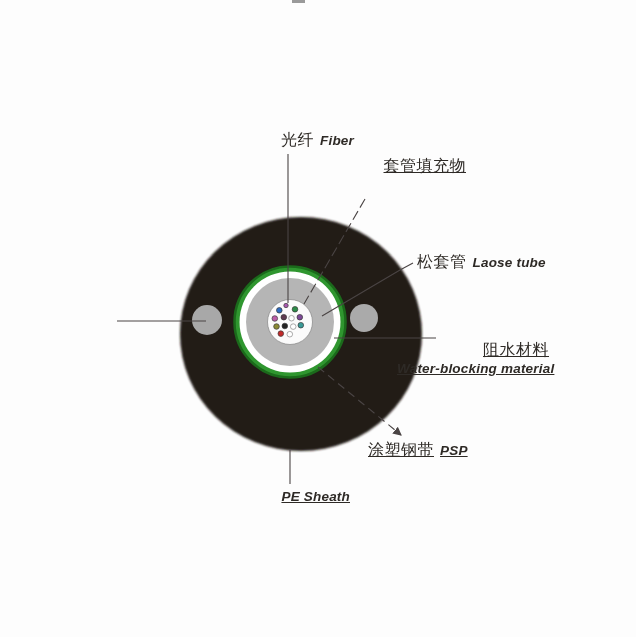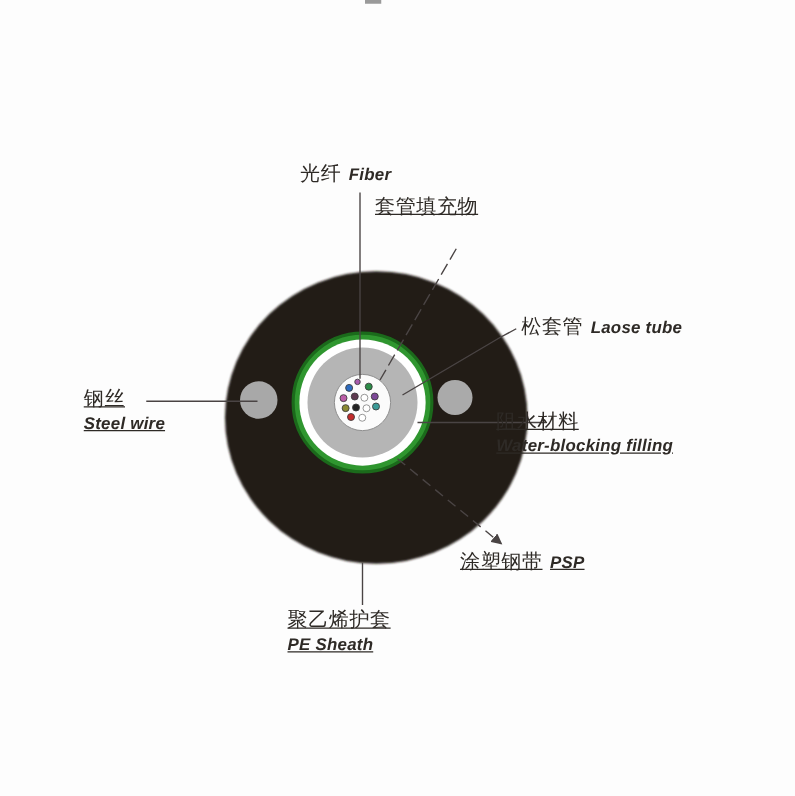--- a/index.html
+++ b/index.html
@@ -9,39 +9,40 @@
     background:#fdfdfd;
     overflow:hidden;
     font-family:"Liberation Sans",sans-serif;
   }
   #diagram-svg{position:absolute;left:0;top:0;}
   .lbl{
     position:absolute;
     color:#2e2a26;
     line-height:19px;
     white-space:nowrap;
+    text-align:center;
   }
   .lbl .zh{
     font-size:16px;
     font-weight:500;
     letter-spacing:0.5px;
   }
   .lbl .en{
     font-size:13.5px;
     font-style:italic;
     font-weight:600;
     letter-spacing:0.2px;
   }
-  .center{text-align:left;}
+  .center{text-align:right;}
   .stack{white-space:nowrap;text-decoration:underline;}
   .stack div{white-space:nowrap;}
   #lbl-fiber{left:240px;top:130px;width:114px;}
   #lbl-tube-filling{left:300px;top:156px;width:166px;}
   #lbl-loose-tube{left:417px;top:252px;}
-  #lbl-water-blocking{left:397px;top:328px;width:152px;}
+  #lbl-water-blocking{left:397px;top:340px;width:152px;}
   #lbl-psp{left:368px;top:440px;text-decoration:underline;}
   #lbl-pe-sheath{left:230px;top:487px;width:120px;}
   #lbl-steel-wire{left:67px;top:310px;}
   .gap{display:inline-block;width:6px;}
 </style>
 </head>
 <body>
 
 <div id="stage">
 
@@ -101,30 +102,25 @@
   <div class="lbl center stack" id="lbl-tube-filling">
     <div class="zh">套管填充物</div>
   </div>
 
   <div class="lbl" id="lbl-loose-tube">
     <span class="zh">松套管</span><span class="gap"></span><span class="en">Laose tube</span>
   </div>
 
   <div class="lbl center stack" id="lbl-water-blocking">
     <div class="zh">阻水材料</div>
-    <div class="en">Water-blocking filling</div>
+    <div class="en">Water-blocking material</div>
   </div>
 
   <div class="lbl" id="lbl-psp">
     <span class="zh">涂塑钢带</span><span class="gap"></span><span class="en">PSP</span>
   </div>
 
   <div class="lbl center stack" id="lbl-pe-sheath">
-    <div class="zh">聚乙烯护套</div>
     <div class="en">PE Sheath</div>
   </div>
 
-  <div class="lbl stack" id="lbl-steel-wire">
-    <div class="zh">钢丝</div>
-    <div class="en">Steel wire</div>
-  </div>
 
 </div>
 
 </body></html>

